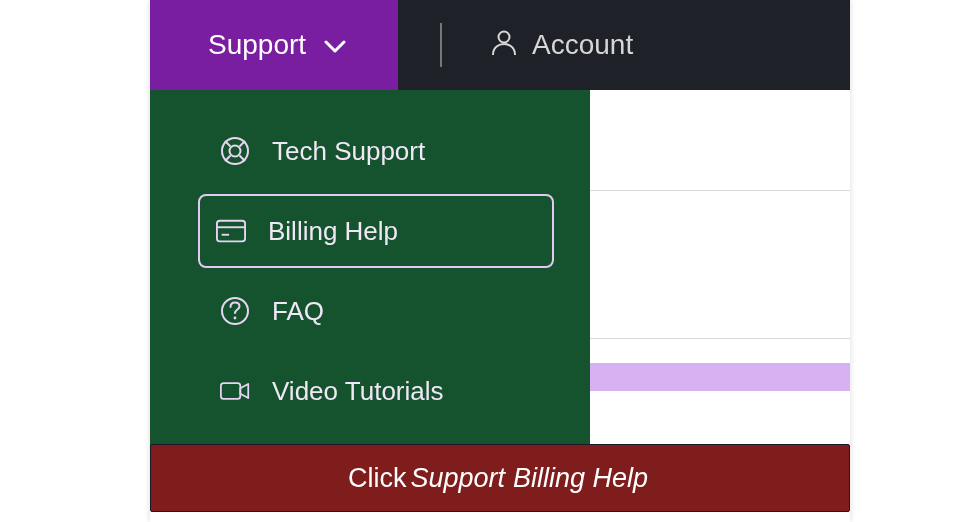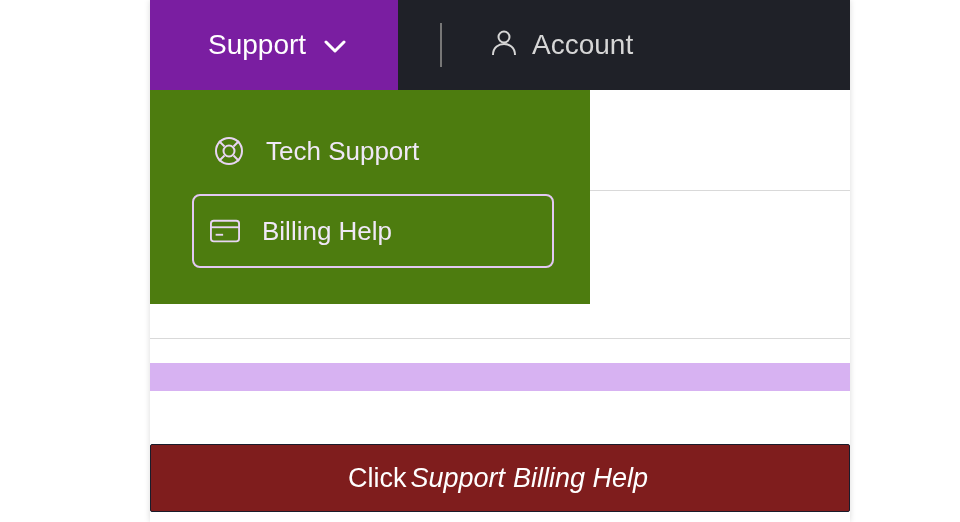--- a/index.html
+++ b/index.html
@@ -59,22 +59,22 @@
       text-align: center;
     }
     .account-item svg {
       margin-right: 14px;
     }
     .dropdown-panel {
       position: absolute;
       left: 0;
       top: 90px;
       width: 440px;
-      background: #4d7c0f;
-      padding: 18px 0 30px 4px;
+      background: #14532d;
+      padding: 18px 0 30px 10px;
     }
     .dropdown-item {
       display: flex;
       align-items: center;
       color: #f0e8f7;
       font-size: 26px;
       font-weight: 300;
       height: 74px;
       margin: 6px 28px 6px 42px;
       padding: 0 16px;
@@ -179,21 +179,40 @@
       <span class="icon-wrap">
         <svg width="32" height="24" viewBox="0 0 32 24">
             <rect x="1" y="1" width="30" height="22" rx="3" stroke="#e8d5f3" stroke-width="2" fill="none"></rect>
             <line x1="1" y1="8" x2="31" y2="8" stroke="#e8d5f3" stroke-width="2"></line>
             <line x1="6" y1="16" x2="14" y2="16" stroke="#e8d5f3" stroke-width="2"></line>
           </svg>
       </span>
       <span>Billing Help</span>
     </div>
 
-
+    <div class="dropdown-item">
+      <span class="icon-wrap">
+        <svg width="30" height="30" viewBox="0 0 30 30">
+            <circle cx="15" cy="15" r="13" stroke="#e8d5f3" stroke-width="2" fill="none"></circle>
+            <path d="M10.5 11 C10.5 8 12.5 6.5 15 6.5 C17.5 6.5 19.5 8 19.5 10.5 C19.5 13.5 15 13.5 15 17" stroke="#e8d5f3" stroke-width="2" fill="none" stroke-linecap="round"></path>
+            <circle cx="15" cy="22" r="1.4" fill="#e8d5f3"></circle>
+          </svg>
+      </span>
+      <span>FAQ</span>
+    </div>
+
+    <div class="dropdown-item">
+      <span class="icon-wrap">
+        <svg width="34" height="24" viewBox="0 0 34 24">
+            <rect x="1" y="3" width="22" height="18" rx="3" stroke="#e8d5f3" stroke-width="2" fill="none"></rect>
+            <path d="M23 9 L32 4 L32 20 L23 15 Z" stroke="#e8d5f3" stroke-width="2" fill="none" stroke-linejoin="round"></path>
+          </svg>
+      </span>
+      <span>Video Tutorials</span>
+    </div>
 
   </div>
 
 </div>
 
 <div class="caption-bar">
   <span>Click </span>
   <em>Support</em>
   <em>Billing Help</em>
 </div>

